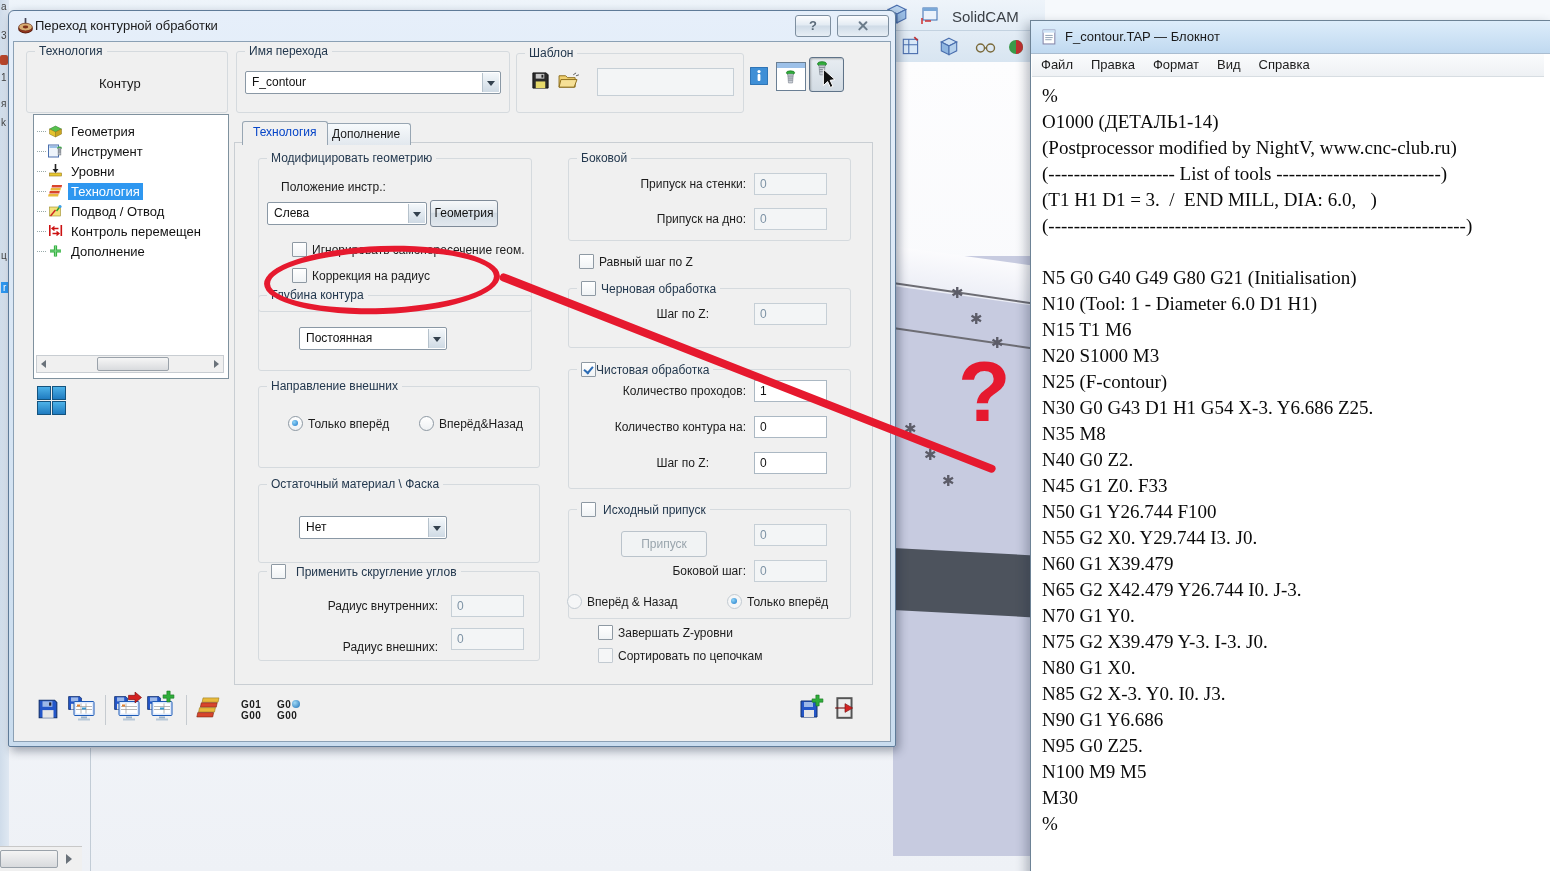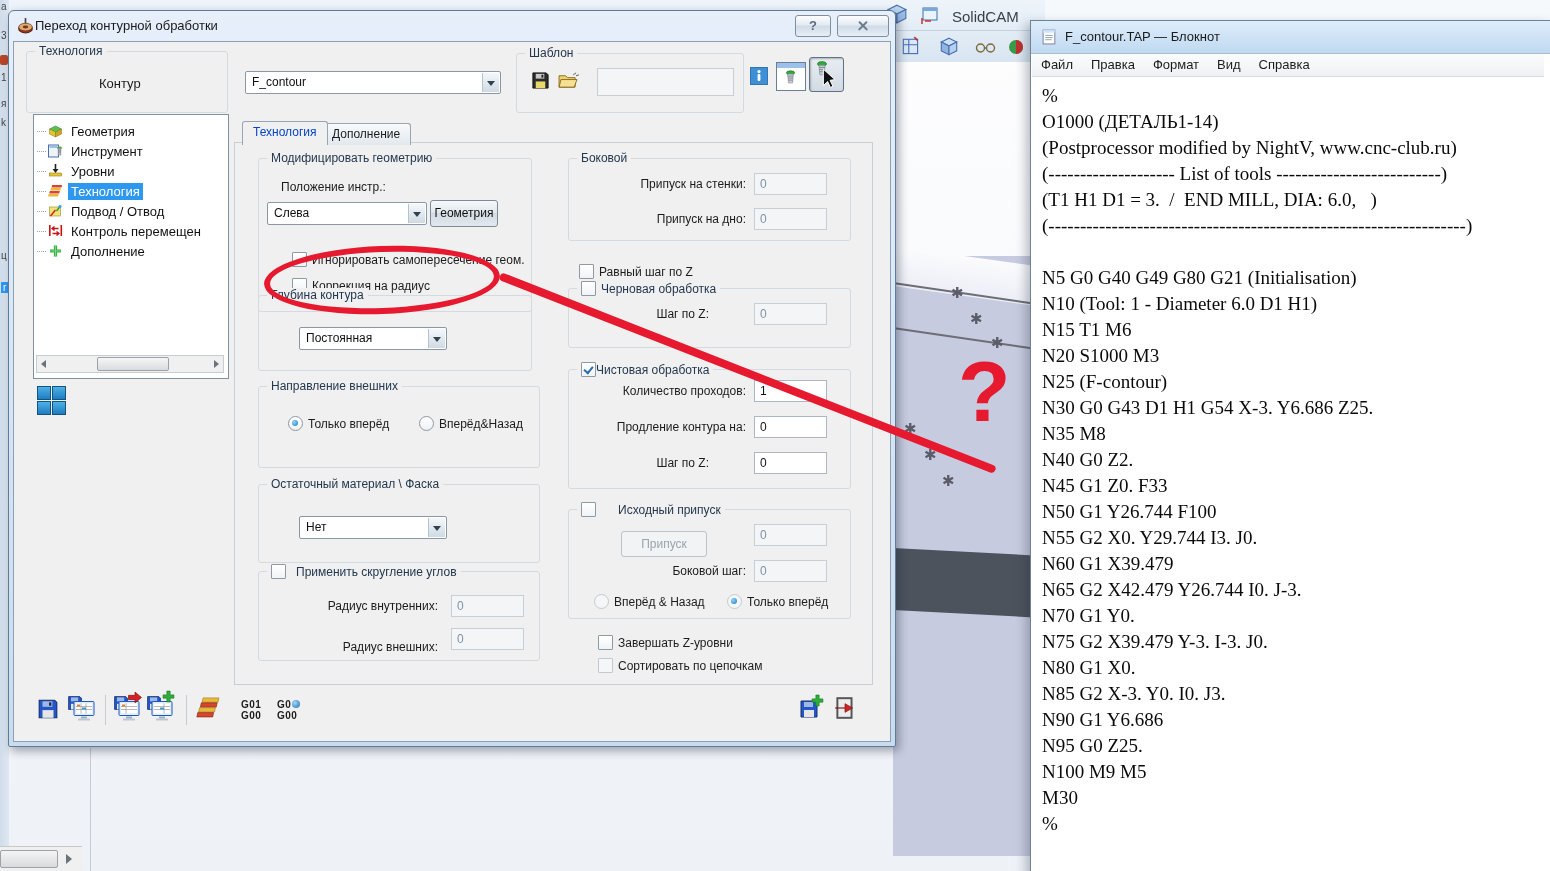--- a/index.html
+++ b/index.html
@@ -44,21 +44,21 @@
   .dis-t{color:#8d9aa6;}
   .tf{position:absolute;height:20px;border:1px solid #abb8c3;background:#fff;font-size:12px;line-height:20px;padding-left:5px;color:#111;}
   .tf.dis{background:#f3f5f6;color:#7e93a5;border-color:#c6cfd6;}
   .combo{position:absolute;height:21px;border:1px solid #8a98a5;border-radius:2px;background:#fff;font-size:12px;}
   .cval{position:absolute;left:6px;top:0;line-height:21px;color:#111;}
   .carr{position:absolute;right:1px;top:1px;bottom:1px;width:16px;background:linear-gradient(#f4f8fb,#cfdae4);border-left:1px solid #b6c2cc;}
   .carr::after{content:"";position:absolute;left:4px;top:8px;border-left:4px solid transparent;border-right:4px solid transparent;border-top:5px solid #33414e;}
   .abtn{position:absolute;border:1px solid #7e8a98;border-radius:3px;background:linear-gradient(#f6f8fa,#e2e8ee 45%,#d2dbe3 50%,#e2e8ee);
         font-size:12px;text-align:center;color:#111;}
   .abtn.dis{color:#9aa5ad;border-color:#bac3cb;background:#f1f3f4;}
-  .cb{position:absolute;display:flex;align-items:center;gap:5px;font-size:12px;color:#1c1c1c;white-space:nowrap;margin-top:10px;}
+  .cb{position:absolute;display:flex;align-items:center;gap:5px;font-size:12px;color:#1c1c1c;white-space:nowrap;}
   .cbx{width:13px;height:13px;border:1px solid #8e99a3;background:linear-gradient(#fff,#f0f3f5);border-radius:1px;position:relative;flex:0 0 13px;}
   .cbx.on::after{content:"";position:absolute;left:2px;top:3px;width:7px;height:4px;border-left:2px solid #2c6cb5;border-bottom:2px solid #2c6cb5;transform:rotate(-50deg);}
   .cbx.dis{background:#f5f6f7;border-color:#c2cad1;}
   .rb{position:absolute;display:flex;align-items:center;gap:5px;font-size:12px;color:#1c1c1c;white-space:nowrap;}
   .rdot{width:13px;height:13px;border-radius:50%;border:1px solid #8e99a3;background:linear-gradient(#fff,#eef1f3);position:relative;flex:0 0 13px;}
   .rdot.on::after{content:"";position:absolute;left:2.5px;top:2.5px;width:6px;height:6px;border-radius:50%;background:radial-gradient(circle at 35% 35%,#8ed4f8,#1e78c8);}
   .rdot.dis{border-color:#c2cad1;background:#f5f6f7;}
   
   .tab{position:absolute;height:21px;line-height:21px;padding:0 10px;font-size:12px;border:1px solid #98a6b3;border-bottom:none;
        border-radius:3px 3px 0 0;background:linear-gradient(#f7fafc,#e2e8ee);color:#1c1c1c;}
@@ -171,20 +171,23 @@
     <div class="abs winbtn" style="left:786px;top:4px;width:34px">?</div>
     <div class="abs winbtn close-x" style="left:828px;top:4px;width:50px"></div>
 
     <div class="abs dcontent"></div>
 
     <div class="grp" style="left:17px;top:40px;width:200px;height:60px">
       <span class="glbl">Технология</span>
     </div>
     <div class="lbl" style="left:90px;top:65px;font-size:13px">Контур</div>
 
+    <div class="grp" style="left:227px;top:40px;width:272px;height:60px">
+      <span class="glbl">Имя перехода</span>
+    </div>
     <div class="combo" style="left:236px;top:60px;width:254px">
       <span class="cval">F_contour</span>
       <span class="carr"></span>
     </div>
 
     <div class="grp" style="left:507px;top:42px;width:226px;height:58px">
       <span class="glbl">Шаблон</span>
     </div>
     <svg class="abs" style="left:522px;top:60px" width="19" height="19" viewBox="0 0 20 20">
         <path d="M2 2h14l2 2v14H2z" fill="#2b2b2b" stroke="#111"></path>
@@ -394,36 +397,36 @@
     <div class="tf dis" style="left:745px;top:292px;width:66px">0</div>
 
     <div class="grp" style="left:559px;top:358px;width:281px;height:118px">
       <span class="glbl" style="display:flex;align-items:center;">
         <span class="cbx on" style="display:inline-block"></span>
         <span>Чистовая обработка</span>
       </span>
     </div>
     <div class="lbl lbl-r" style="left:560px;top:373px;width:177px">Количество проходов:</div>
     <div class="tf" style="left:745px;top:369px;width:66px">1</div>
-    <div class="lbl lbl-r" style="left:560px;top:409px;width:177px">Продление контура на:</div>
+    <div class="lbl lbl-r" style="left:560px;top:409px;width:177px">Количество контура на:</div>
     <div class="tf" style="left:745px;top:405px;width:66px">0</div>
     <div class="lbl lbl-r" style="left:560px;top:445px;width:140px">Шаг по Z:</div>
     <div class="tf" style="left:745px;top:441px;width:66px">0</div>
 
     <div class="grp" style="left:559px;top:498px;width:281px;height:108px">
-      <span class="glbl" style="display:flex;align-items:center;gap:22px">
+      <span class="glbl" style="display:flex;align-items:center;gap:7px">
         <span class="cbx" style="display:inline-block"></span>
         <span>Исходный припуск</span>
       </span>
     </div>
     <div class="abtn dis" style="left:612px;top:520px;width:84px;height:24px;line-height:24px">Припуск</div>
     <div class="tf dis" style="left:745px;top:513px;width:66px">0</div>
     <div class="lbl lbl-r" style="left:560px;top:553px;width:177px">Боковой шаг:</div>
     <div class="tf dis" style="left:745px;top:549px;width:66px">0</div>
-    <div class="rb dis-t" style="left:585px;top:583px">
+    <div class="rb dis-t" style="left:558px;top:583px">
       <span class="rdot dis"></span>
       <span>Вперёд &amp; Назад</span>
     </div>
     <div class="rb dis-t" style="left:718px;top:583px">
       <span class="rdot on dis"></span>
       <span>Только вперёд</span>
     </div>
 
     <div class="cb" style="left:589px;top:614px">
       <span class="cbx"></span>

